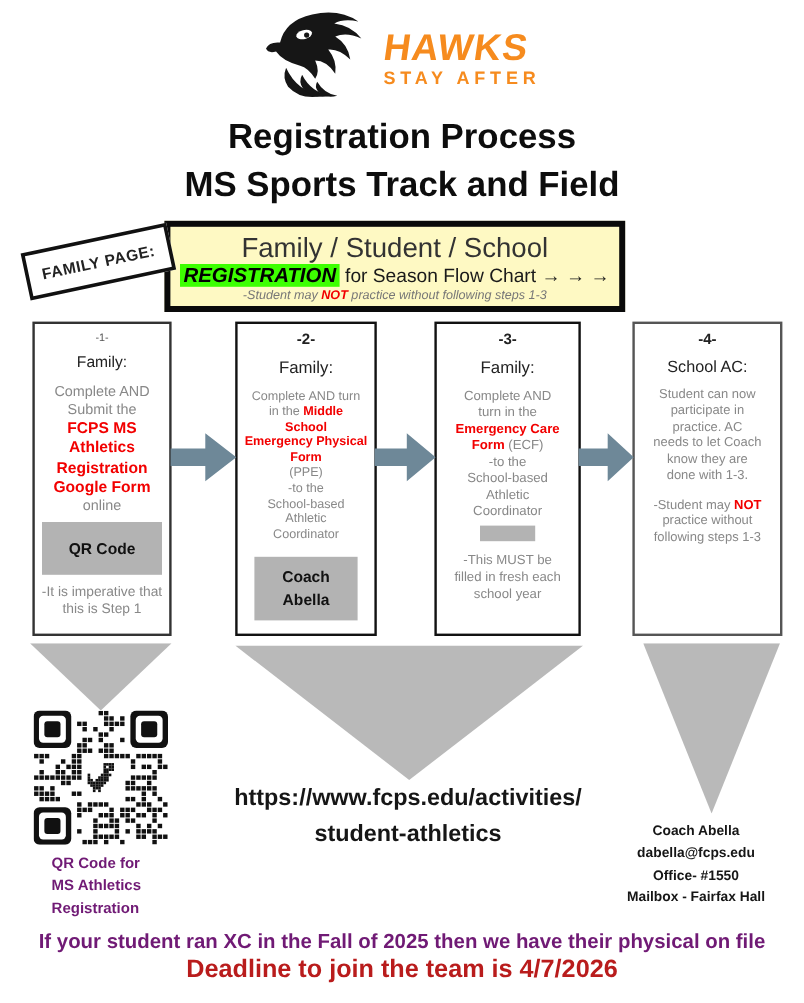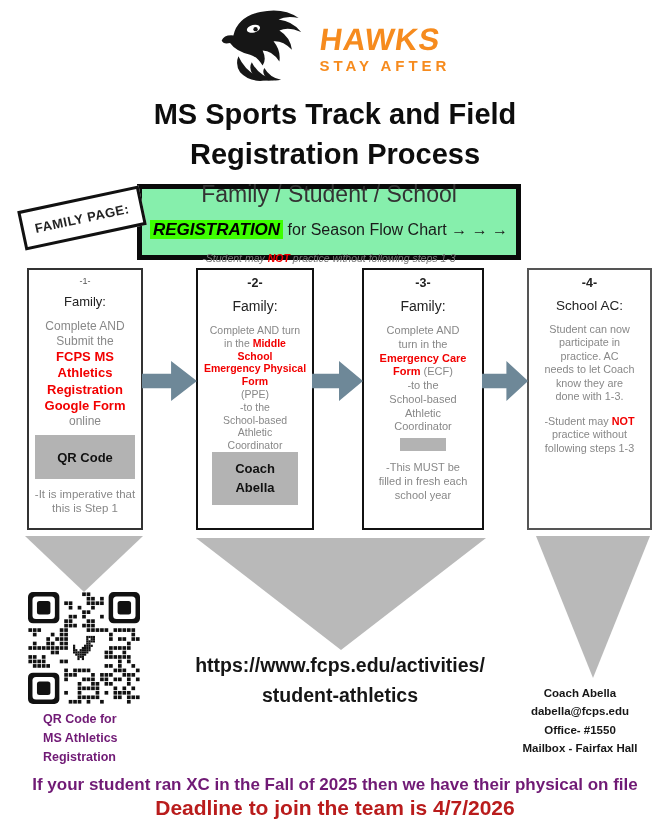--- a/index.html
+++ b/index.html
@@ -16,22 +16,22 @@
   .brand-bot{color:#F68B1E;font-weight:bold;font-size:15px;letter-spacing:4px;margin-top:3px;}
 
   .page-title{top:94px;left:0;width:670px;font-size:29px;font-weight:bold;line-height:1.38;color:#0d0d0d;}
 
   
   .stamp{left:20px;top:198px;width:118px;height:34px;border:3px solid #111;background:#fff;
          transform:rotate(-12deg);display:flex;align-items:center;justify-content:center;
          font-size:13px;font-weight:bold;color:#222;letter-spacing:.5px;z-index:3;}
 
   
-  .header-box{left:137px;top:184px;width:374px;height:66px;border:5px solid #0a0a0a;background:#86efac;
-              display:flex;flex-direction:column;align-items:center;justify-content:center;gap:12px;z-index:2;}
+  .header-box{left:137px;top:184px;width:374px;height:66px;border:5px solid #0a0a0a;background:#fef9c3;
+              display:flex;flex-direction:column;align-items:center;justify-content:center;gap:0;z-index:2;}
   .hb-line1{font-size:23px;color:#333;}
   .hb-line2{font-size:16px;color:#1a1a1a;}
   .hb-highlight{background:#3DFF00;font-weight:bold;font-style:italic;color:#000;padding:0 3px;font-size:17px;}
   .hb-note{font-size:10.5px;font-style:italic;color:#777;}
   .red{color:#F20000;font-weight:bold;}
 
   
   .step{top:268px;height:262px;background:#fff;border:2px solid #333;box-sizing:border-box;
         display:flex;flex-direction:column;align-items:center;text-align:center;padding-top:6px;}
   .step p{margin:0;}
@@ -51,21 +51,21 @@
   #box2 .s-head,#box3 .s-head{font-size:14px;}
   #box4 .s-head{font-size:13.5px;}
   #box1 .body{font-size:12px;line-height:1.25;}
   #box1 .redblock{font-size:13px;line-height:1.25;}
   #box2 .body{font-size:10.5px;line-height:1.22;}
   #box3 .body{font-size:11px;line-height:1.25;}
   #box4 .body{font-size:10.8px;line-height:1.25;margin-bottom:11px;}
   .darkbold{color:#333;font-weight:bold;font-size:12px;}
 
   .qr-chip{width:100px;height:44px;margin-top:6px;margin-bottom:8px;font-size:13px;}
-  .coach-chip{width:86px;height:53px;margin-top:0;font-size:13px;line-height:1.5;}
+  .coach-chip{width:86px;height:53px;margin-top:12px;font-size:13px;line-height:1.5;}
   .gray-bar{width:46px;height:13px;background:#b3b3b3;margin:4px 0 10px 0;}
 
   
   .arrow{top:360px;height:42px;z-index:1;}
   .tri polygon{fill:#b9b9b9;}
   .arrow polygon{fill:#6E8898;}
 
   
   .qr-wrap{left:28px;top:592px;width:112px;height:112px;}
   .qr-caption{left:43px;top:710px;font-size:12.5px;font-weight:bold;line-height:1.5;color:#701a75;}
@@ -87,22 +87,22 @@
     <path fill="#161616" d="M38,67 q9,18 29,21 q-18,4 -28,-7 q-5,-7 -1,-14 z"></path>
     <path fill="#161616" d="M53,74 q7,12 20,14 q-12,3 -19,-4 q-4,-5 -1,-10 z"></path>
   </svg>
   <div class="brand">
     <span class="brand-top">HAWKS</span>
     <span class="brand-bot">STAY AFTER</span>
   </div>
 </div>
 
 <div class="abs page-title center">
+  <div>Registration Process</div>
   <div>MS Sports Track and Field</div>
-  <div>Registration Process</div>
 </div>
 
 <div class="abs stamp">
   <span>FAMILY PAGE:</span>
 </div>
 
 <div class="abs header-box">
   <div class="hb-line1">Family / Student / School</div>
   <div class="hb-line2"><span class="hb-highlight">REGISTRATION</span><span> for Season Flow Chart → → →</span></div>
   <div class="hb-note"><span>-Student may </span><span class="red">NOT</span><span> practice without following steps 1-3</span></div>

